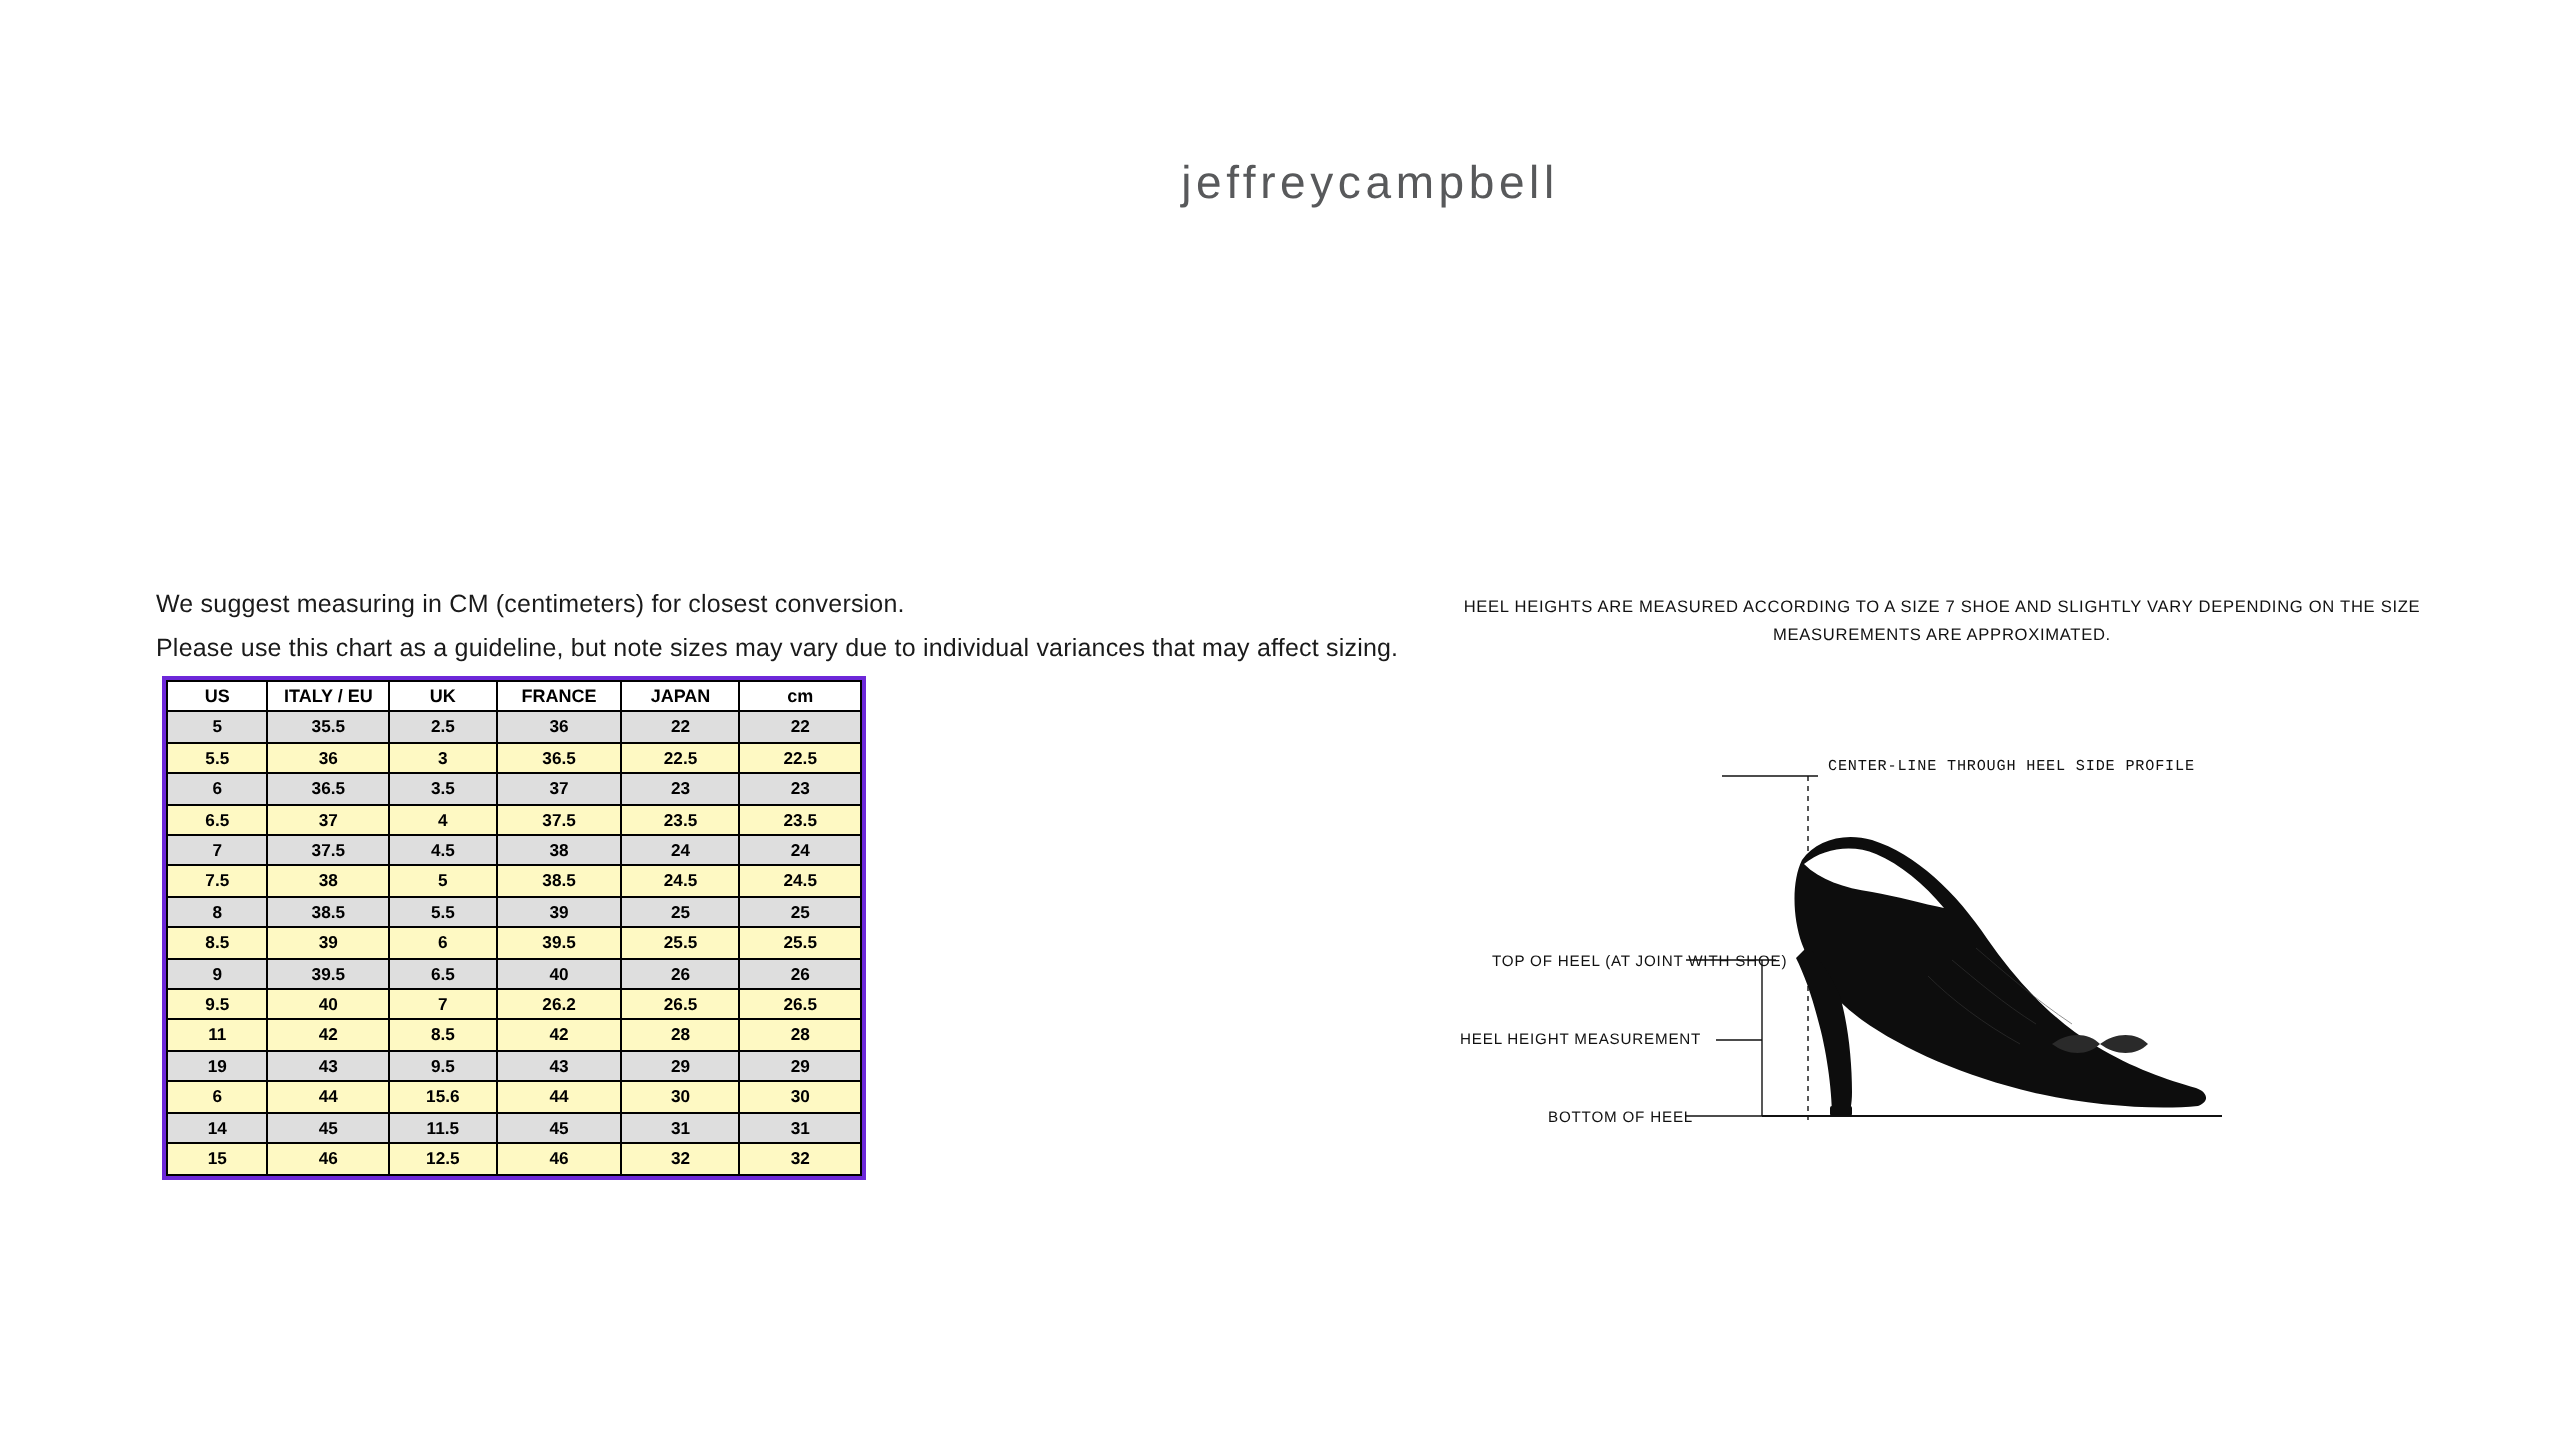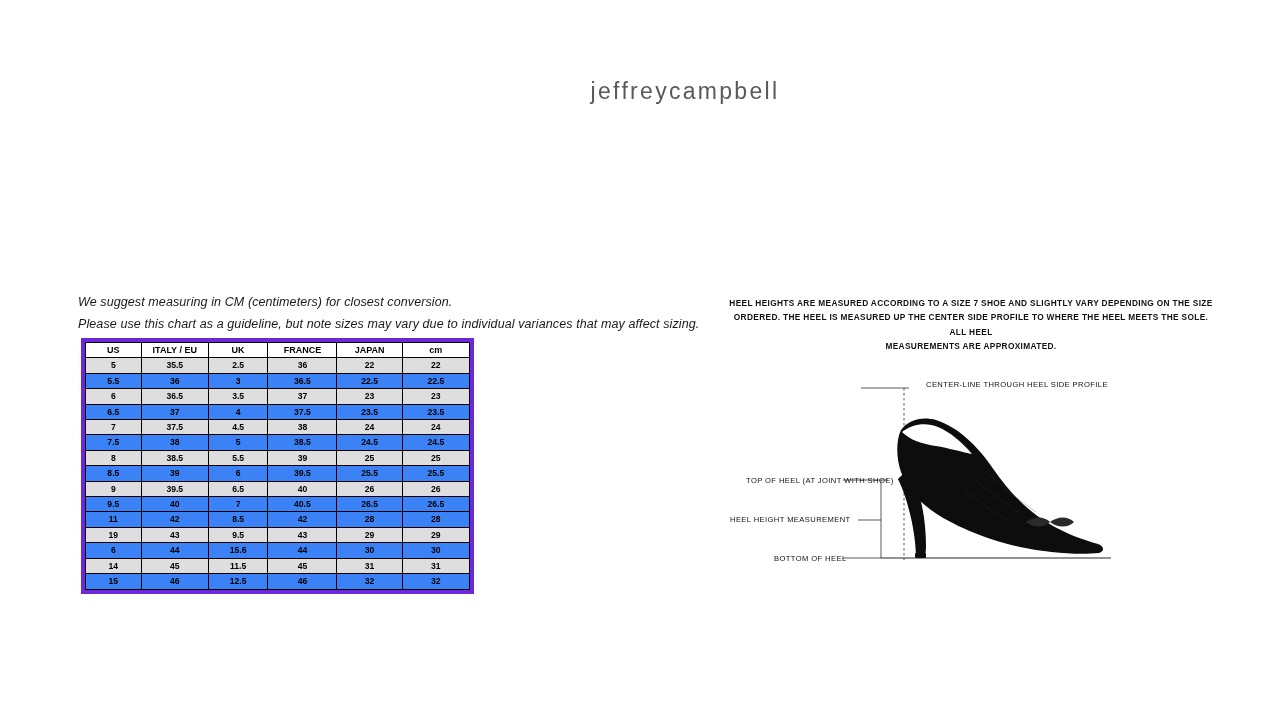--- a/index.html
+++ b/index.html
@@ -33,38 +33,37 @@
     font-weight: 400;
     margin-left: 45px;
   }
 
   
   .left-col {
     position: absolute;
     left: 78px;
     top: 292px;
     width: 640px;
-    font-style: italic;
   }
   .intro-line {
     font-size: 12.5px;
     color: #1a1a1a;
     line-height: 1.75;
     letter-spacing: 0.1px;
     white-space: nowrap;
   }
 
   
   .table-wrap {
     position: absolute;
     left: 81px;
     top: 338px;
-    width: 393px;
-    border: 4px solid #6d28d9;
-    background: #3b82f6;
+    width: 352px;
+    border: 2px solid #6d28d9;
+    background: #fef9c3;
   }
   table.size-chart {
     border-collapse: collapse;
     width: 100%;
     font-size: 9px;
     table-layout: fixed;
   }
   table.size-chart th,
   table.size-chart td {
     border: 1px solid #000;
@@ -102,41 +101,40 @@
   }
   .heel-note {
     font-family: "Liberation Sans", sans-serif;
     font-size: 8.3px;
     letter-spacing: 0.35px;
     line-height: 1.72;
     text-align: center;
     color: #111;
     width: 490px;
     text-transform: uppercase;
-    font-weight: bold;
   }
 
   .diagram {
     position: absolute;
     left: 726px;
     top: 370px;
     width: 500px;
     height: 210px;
   }
   .diagram svg { display: block; }
 
   .dlabel {
     position: absolute;
     font-size: 7.6px;
     letter-spacing: 0.4px;
     color: #111;
     white-space: nowrap;
     text-transform: uppercase;
   }
-  #lbl-centerline { left: 200px; top: 10px; }
+  #lbl-centerline { left: 188px; top: 10px; font-family: Liberation Mono, monospace; }
   #lbl-topheel    { left: 20px;   top: 106px; }
   #lbl-heelheight { left: 4px;   top: 145px; }
   #lbl-bottomheel { left: 4px;   top: 184px; padding-left: 44px; }
 </style>
 </head>
 <body>
 
 <div class="page">
 
   <div class="brand">jeffreycampbell</div>
@@ -236,21 +234,21 @@
           <td>39.5</td>
           <td>6.5</td>
           <td>40</td>
           <td>26</td>
           <td>26</td>
         </tr>
         <tr>
           <td>9.5</td>
           <td>40</td>
           <td>7</td>
-          <td>40.5</td>
+          <td>26.2</td>
           <td>26.5</td>
           <td>26.5</td>
         </tr>
         <tr>
           <td>11</td>
           <td>42</td>
           <td>8.5</td>
           <td>42</td>
           <td>28</td>
           <td>28</td>
@@ -286,21 +284,20 @@
           <td>46</td>
           <td>32</td>
           <td>32</td>
         </tr>
       </tbody>
     </table>
   </div>
 
   <div class="right-col">
     <div class="heel-note">HEEL HEIGHTS ARE MEASURED ACCORDING TO A SIZE 7 SHOE AND SLIGHTLY VARY DEPENDING ON THE SIZE</div>
-    <div class="heel-note">ORDERED. THE HEEL IS MEASURED UP THE CENTER SIDE PROFILE TO WHERE THE HEEL MEETS THE SOLE. ALL HEEL</div>
     <div class="heel-note">MEASUREMENTS ARE APPROXIMATED.</div>
   </div>
 
   <div class="diagram">
     <svg width="500" height="210" viewBox="0 0 500 210" xmlns="http://www.w3.org/2000/svg">
 
       <line x1="183" y1="14" x2="183" y2="14" stroke="#111" stroke-width="0.7"></line>
       <line x1="135" y1="18" x2="183" y2="18" stroke="#111" stroke-width="0.7"></line>
 
       <line x1="178" y1="18" x2="178" y2="190" stroke="#111" stroke-width="0.7" stroke-dasharray="2.5,2.5"></line>

